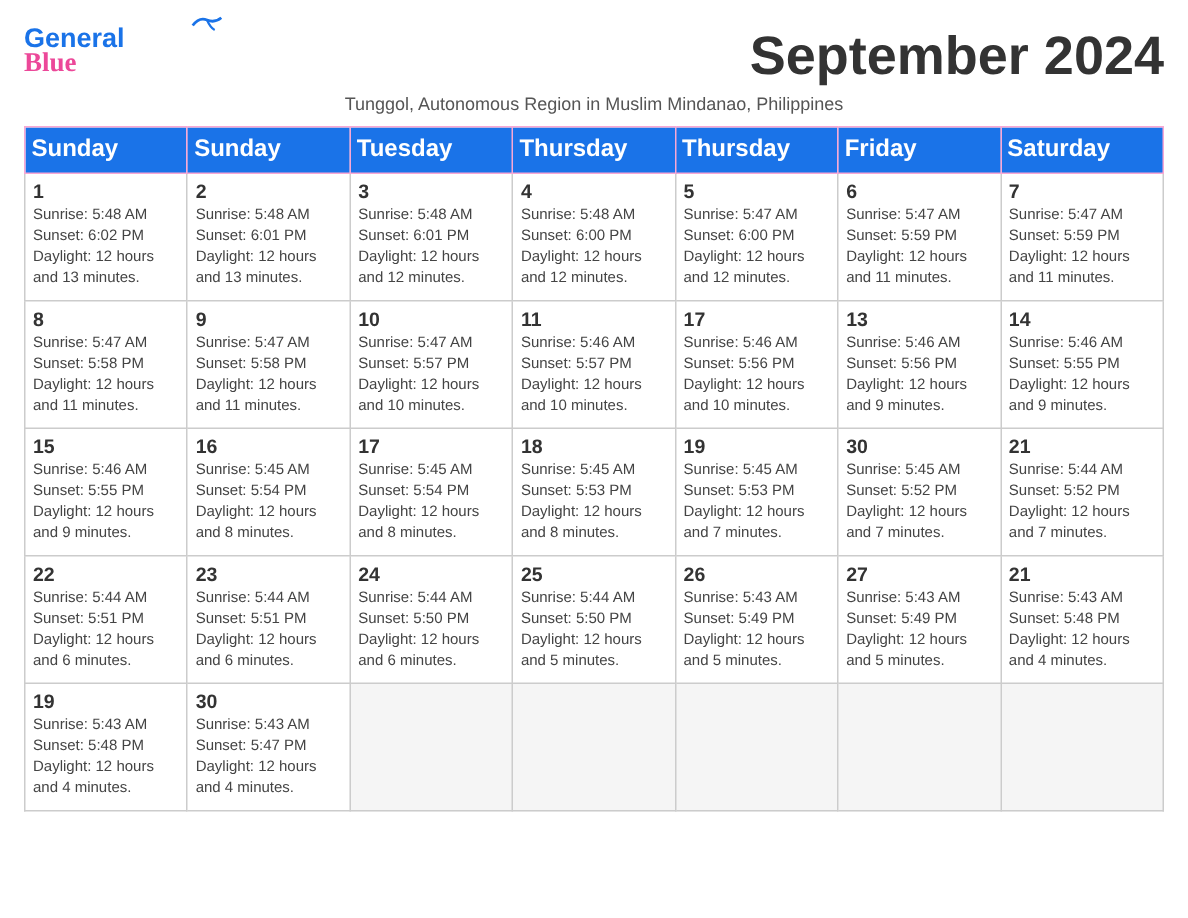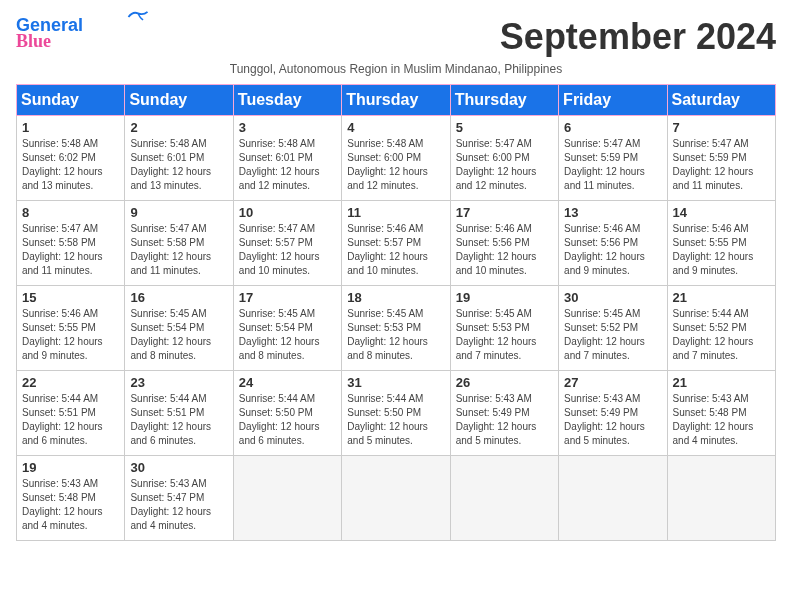--- a/index.html
+++ b/index.html
@@ -312,21 +312,21 @@
         </td>
         <td>
           <span class="day-num">24</span>
         <div class="day-info">
           Sunrise: 5:44 AM<br>
           Sunset: 5:50 PM<br>
           Daylight: 12 hours and 6 minutes.
         </div>
         </td>
         <td>
-          <span class="day-num">31</span>
+          <span class="day-num">25</span>
         <div class="day-info">
           Sunrise: 5:44 AM<br>
           Sunset: 5:50 PM<br>
           Daylight: 12 hours and 5 minutes.
         </div>
         </td>
         <td>
           <span class="day-num">26</span>
         <div class="day-info">
           Sunrise: 5:43 AM<br>

